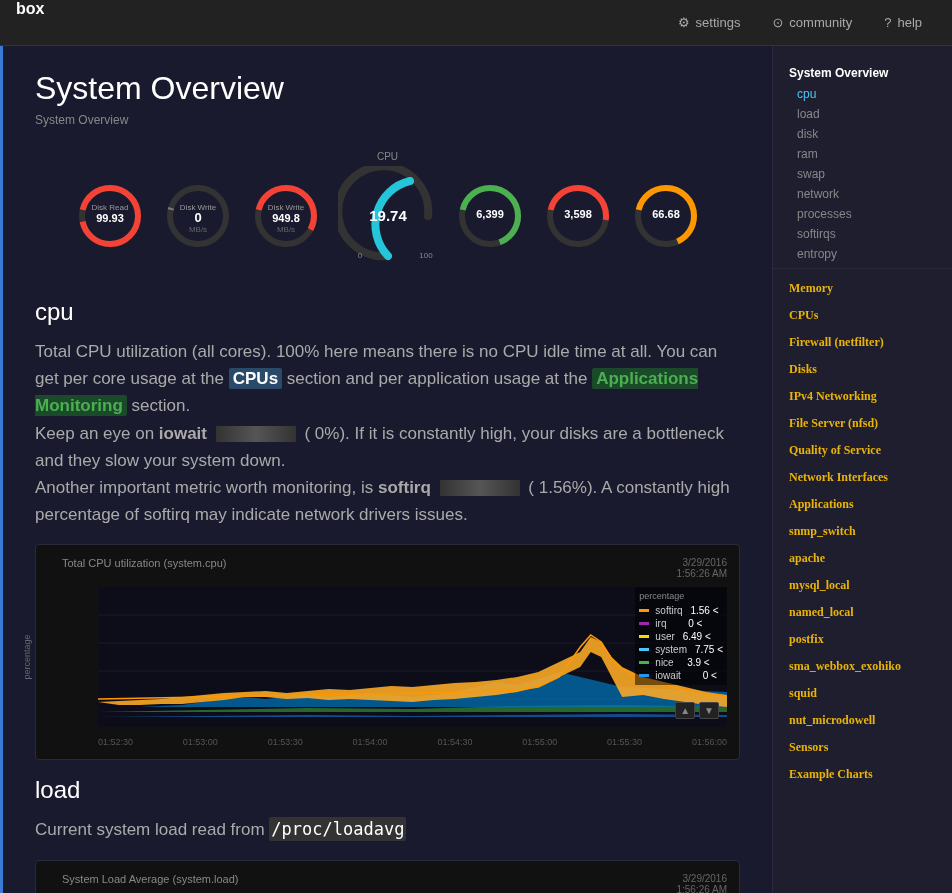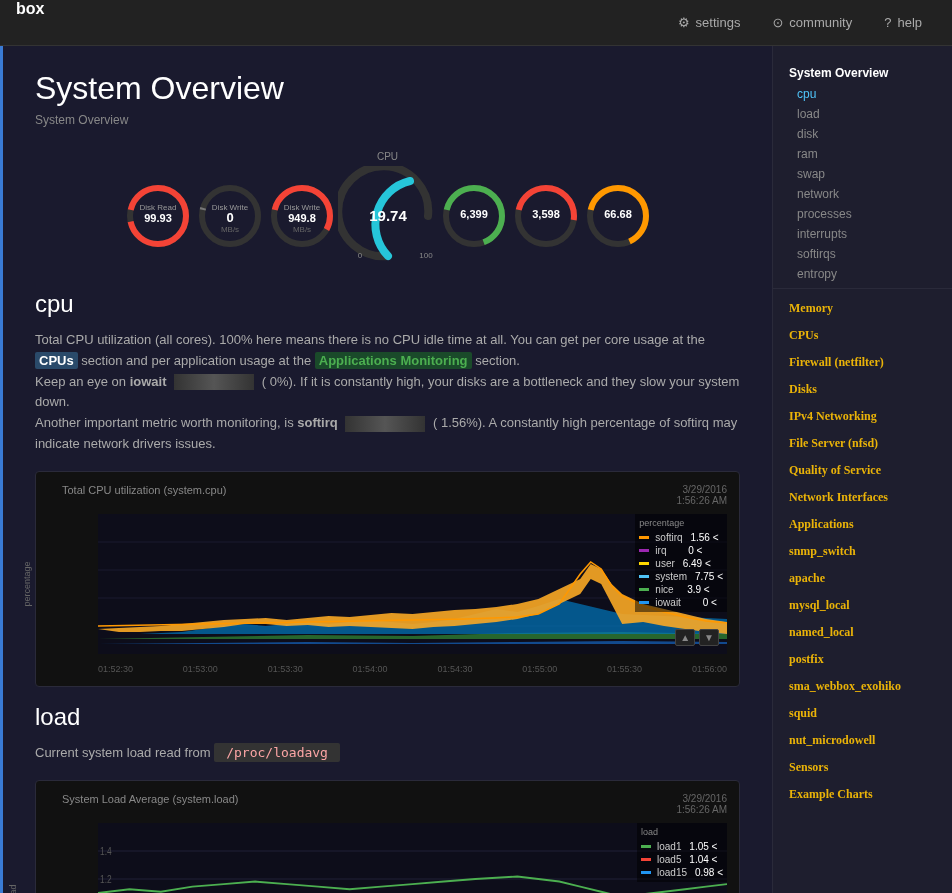--- a/index.html
+++ b/index.html
@@ -61,62 +61,63 @@
     }
     .breadcrumb {
       color: #888;
       font-size: 12px;
       margin-bottom: 24px;
     }
 
     
     .metrics-row {
       display: flex;
-      margin-bottom: 24px;
+      gap: 16px;
+      margin-bottom: 32px;
       align-items: center;
       justify-content: center;
     }
     .metric-gauge {
       display: flex;
       flex-direction: column;
       align-items: center;
       gap: 4px;
     }
 
     
     .section-title {
       font-size: 24px;
       color: #fff;
       font-weight: 300;
       margin-bottom: 12px;
     }
     .section-desc {
       color: #aaa;
       line-height: 1.6;
-      font-size: 13px;
+      font-size: 17px;
       margin-bottom: 16px;
     }
     .section-desc .highlight {
       background: #2a4a6a;
       color: #fff;
       padding: 1px 4px;
       border-radius: 2px;
       font-weight: bold;
     }
     .section-desc .highlight-green {
       background: #1a4a2a;
       color: #4caf50;
       padding: 1px 4px;
       border-radius: 2px;
       font-weight: bold;
     }
     .section-desc .code {
       background: #333;
-      color: #fca5a5;
-      padding: 2px 12px;
+      color: #ffffff;
+      padding: 2px 2px;
       border-radius: 2px;
       font-family: monospace;
     }
     .inline-spark {
       display: inline-block;
       width: 80px;
       height: 16px;
       background: linear-gradient(to right, #333 0%, #555 50%, #333 100%);
       vertical-align: middle;
       margin: 0 4px;
@@ -529,21 +530,20 @@
 
   <div class="sidebar">
     <div class="sidebar-section-title">System Overview</div>
     <div class="sidebar-item active">cpu</div>
     <div class="sidebar-item">load</div>
     <div class="sidebar-item">disk</div>
     <div class="sidebar-item">ram</div>
     <div class="sidebar-item">swap</div>
     <div class="sidebar-item">network</div>
     <div class="sidebar-item">processes</div>
-    <div class="sidebar-item">interrupts</div>
     <div class="sidebar-item">softirqs</div>
     <div class="sidebar-item">entropy</div>
     <div class="sidebar-divider"></div>
     <div class="sidebar-group-title">Memory</div>
     <div class="sidebar-group-title">CPUs</div>
     <div class="sidebar-group-title">Firewall (netfilter)</div>
     <div class="sidebar-group-title">Disks</div>
     <div class="sidebar-group-title">IPv4 Networking</div>
     <div class="sidebar-group-title">File Server (nfsd)</div>
     <div class="sidebar-group-title">Quality of Service</div>

